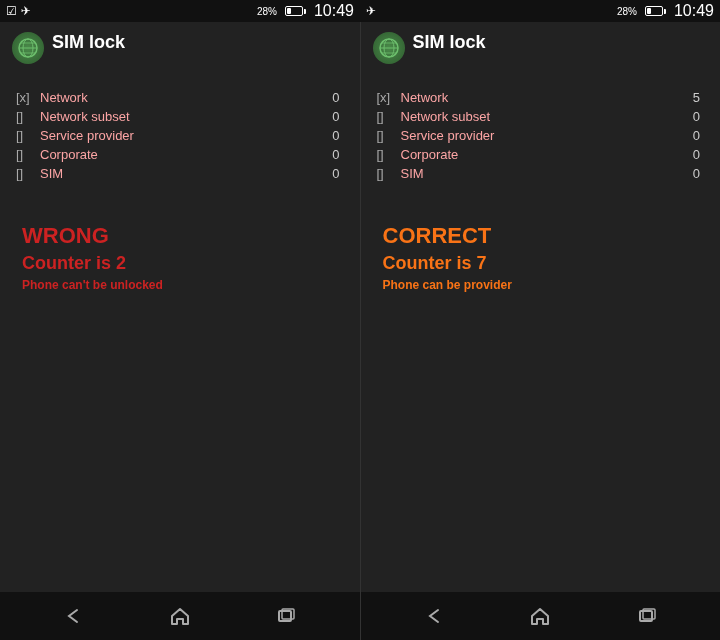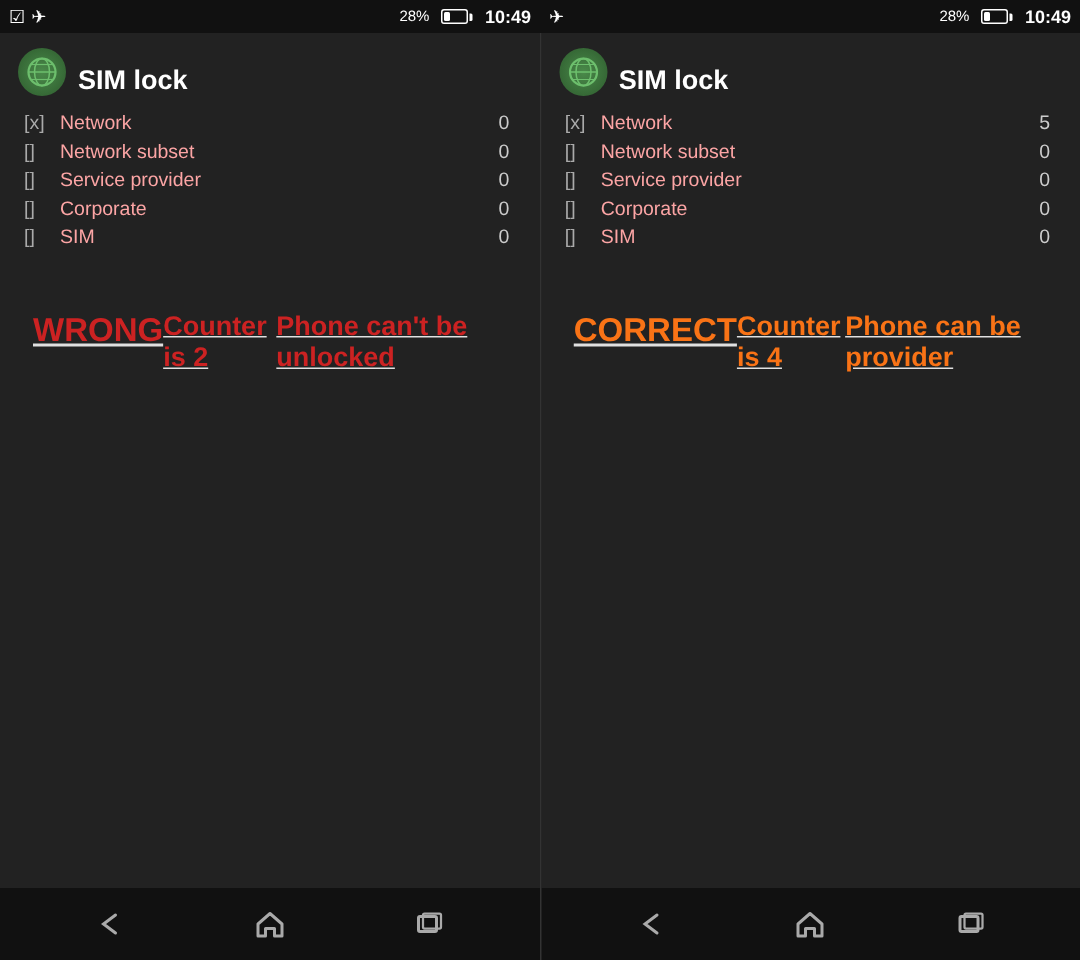--- a/index.html
+++ b/index.html
@@ -34,22 +34,22 @@
       display: flex;
       align-items: center;
       gap: 4px;
     }
     .status-right-icons {
       display: flex;
       align-items: center;
       gap: 8px;
     }
     .status-time {
-      font-size: 12px;
-      font-weight: bold;
+      font-size: 16px;
+      font-weight: normal;
     }
 
     
     .main-content {
       flex: 1;
       display: flex;
     }
 
     .panel {
       flex: 1;
@@ -58,23 +58,23 @@
       padding: 10px 12px;
       background: #222;
     }
 
     .panel-left {
       border-right: 1px solid #333;
     }
 
     .app-header {
       display: flex;
-      align-items: flex-end;
+      align-items: flex-start;
       gap: 8px;
-      margin-bottom: 8px;
+      margin-bottom: 24px;
     }
 
     .app-icon {
       width: 32px;
       height: 32px;
       border-radius: 50%;
       background: radial-gradient(circle, #4a8a4a, #2d5a2d);
       display: flex;
       align-items: center;
       justify-content: center;
@@ -110,23 +110,23 @@
 
     .lock-table .col-value {
       text-align: right;
       padding-right: 8px;
       color: #ccc;
     }
 
     .result-area {
       flex: 1;
       display: flex;
+      flex-direction: column;
       align-items: flex-start;
       padding: 20px 10px;
-      text-decoration: underline;
     }
 
     .result-wrong {
       color: #cc2222;
     }
 
     .result-correct {
       color: #f97316;
     }
 
@@ -136,21 +136,21 @@
       margin-bottom: 4px;
     }
 
     .result-counter {
       font-size: 18px;
       font-weight: bold;
       margin-bottom: 4px;
     }
 
     .result-status {
-      font-size: 18px;
+      font-size: 12px;
       font-weight: bold;
     }
 
     
     .nav-bar {
       display: flex;
       width: 100%;
       height: 48px;
       background: #111;
     }
@@ -337,21 +337,21 @@
         <tr>
           <td class="col-checkbox">[]</td>
           <td class="col-label">SIM</td>
           <td class="col-value">0</td>
         </tr>
       </tbody>
     </table>
 
     <div class="result-area">
       <div class="result-title result-correct">CORRECT</div>
-      <div class="result-counter result-correct">Counter is 4</div>
+      <div class="result-counter result-correct">Counter is 7</div>
       <div class="result-status result-correct">Phone can be provider</div>
     </div>
   </div>
 
 </div>
 
 <div class="nav-bar">
   <div class="nav-half">
     <div class="nav-icon">
       <svg width="22" height="22" viewBox="0 0 22 22">

